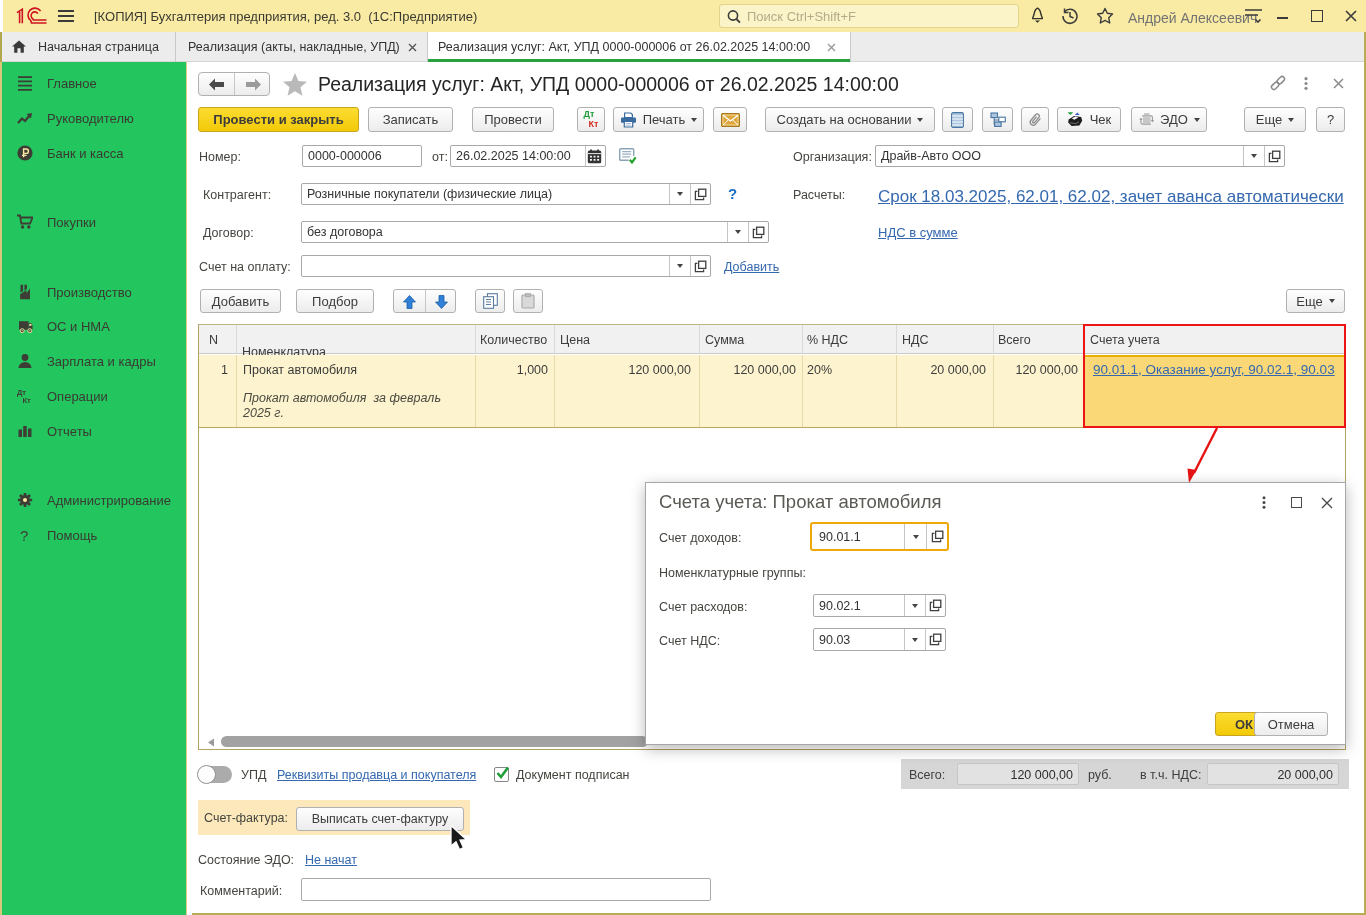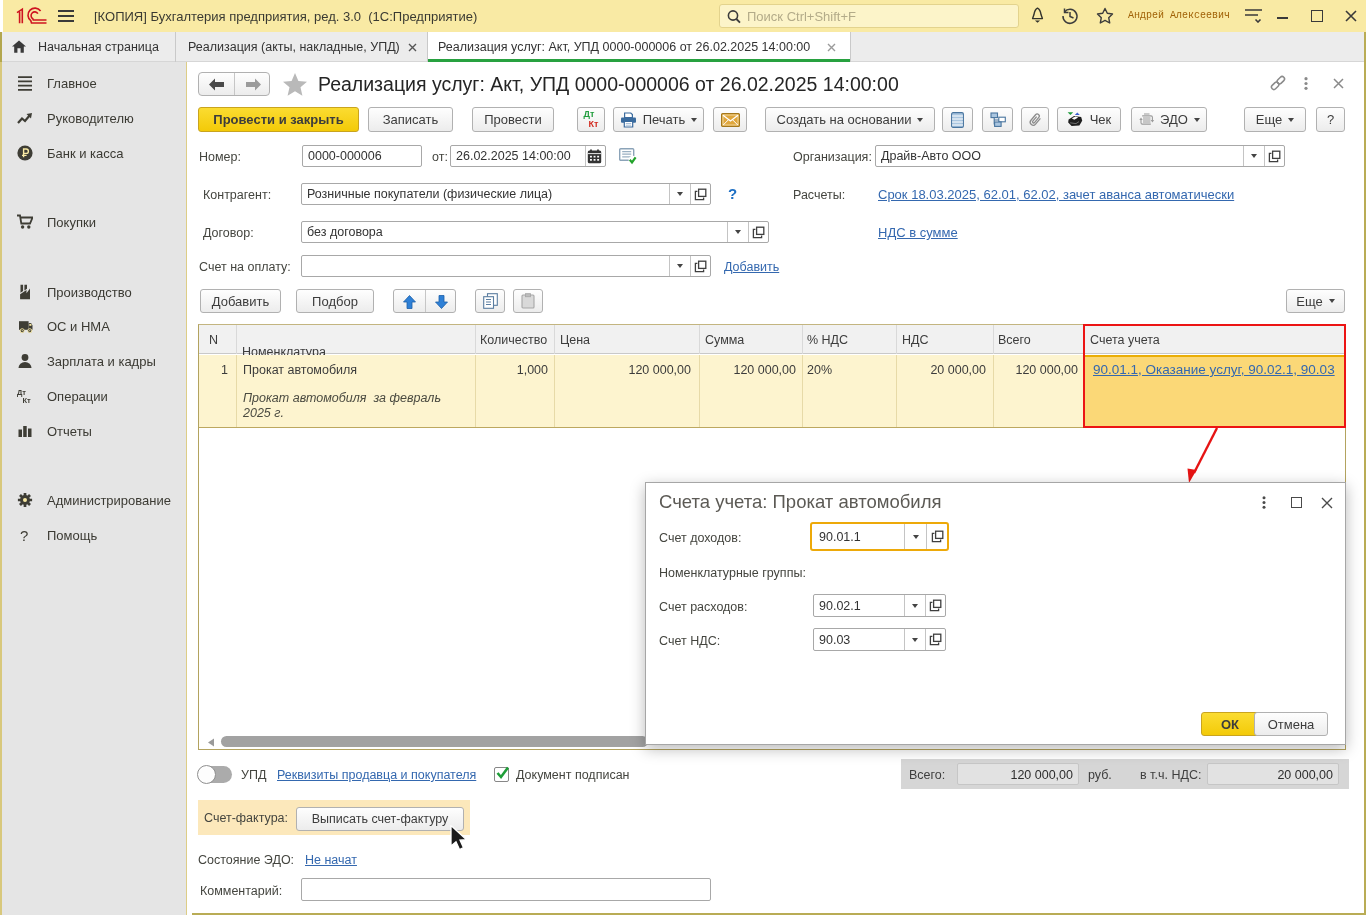--- a/index.html
+++ b/index.html
@@ -21,21 +21,21 @@
   .combo .txt { position:absolute; left:5px; top:0; bottom:0; display:flex; align-items:center; white-space:nowrap; }
   .combo .dd { position:absolute; right:20px; top:0; bottom:0; width:21px; border-left:1px solid #c4c4c4;
                display:flex; align-items:center; justify-content:center; }
   .combo .ob { position:absolute; right:0; top:0; bottom:0; width:20px; border-left:1px solid #c4c4c4;
                display:flex; align-items:center; justify-content:center; }
   .caret { width:0; height:0; border-left:3.5px solid transparent; border-right:3.5px solid transparent;
            border-top:4.5px solid #444; display:inline-block; }
   .titlebar { position:absolute; left:3px; top:0; width:1366px; height:32px; background:#f9eaa4; }
   .tabbar { position:absolute; left:0; top:32px; width:1366px; height:30px; background:#ececec; border-bottom:1px solid #d6d6d6; }
   .tab { position:absolute; top:0; height:30px; display:flex; align-items:center; font-size:12.5px; color:#333; white-space:nowrap; overflow:hidden; }
-  .sidebar { position:absolute; left:0; top:62px; width:187px; height:853px; background:#e5e5e5; border-right:1px solid #ddcd86; }
+  .sidebar { position:absolute; left:0; top:62px; width:187px; height:853px; background:#22c55e; border-right:1px solid #ddcd86; }
   .sbitem { position:absolute; left:0; width:100%; height:34px; display:flex; align-items:center; }
   .sbitem .ic { position:absolute; left:17px; width:16px; height:16px; }
   .sbitem .tx { position:absolute; left:47px; font-size:13px; color:#3b3a33; white-space:nowrap; }
 </style>
 </head>
 <body>
 <div id="app">
 
   <div class="titlebar">
     <svg class="abs" style="left:13px; top:7px;" width="31" height="17" viewBox="0 0 31 17">
@@ -63,21 +63,21 @@
       <path d="M5.9,13.4 H11.1 L8.5,15.8 z" fill="#33332c"></path>
     </svg>
     <svg class="abs" style="left:1058px; top:7px;" width="18" height="18" viewBox="0 0 18 18">
       <path d="M3.5,5 A7,7 0 1 1 2,9" fill="none" stroke="#3c3c3c" stroke-width="1.5"></path>
       <path d="M3.5,1.5 V5.5 H7.5" fill="none" stroke="#3c3c3c" stroke-width="1.5"></path>
       <path d="M9,5 V9.5 L12.5,11" fill="none" stroke="#3c3c3c" stroke-width="1.5"></path>
     </svg>
     <svg class="abs" style="left:1093px; top:7px;" width="18" height="18" viewBox="0 0 18 18">
       <path d="M9,1.5 L11.3,6.3 16.5,7 12.7,10.7 13.7,16 9,13.4 4.3,16 5.3,10.7 1.5,7 6.7,6.3 z" fill="none" stroke="#3c3c3c" stroke-width="1.4" stroke-linejoin="round"></path>
     </svg>
-    <div class="abs" style="left:1125px; top:10px; font-size:10px; color:#a16207;font-family:Liberation Mono, monospace;">Андрей Алексеевич</div>
+    <div class="abs" style="left:1125px; top:10px; font-size:14px; color:#737373;">Андрей Алексеевич</div>
     <svg class="abs" style="left:1242px; top:9px;" width="17" height="14" viewBox="0 0 17 14">
       <g stroke="#3a3a3a" stroke-width="1.7">
           <path d="M0,1 H17 M0,6 H13"></path>
         </g>
       <path d="M10.5,10.5 L13,13 L15.5,10.5" fill="none" stroke="#3a3a3a" stroke-width="1.6"></path>
     </svg>
     <div class="abs" style="left:1274px; top:17px; width:11px; height:2px; background:#3a3a3a;"></div>
     <div class="abs" style="left:1308px; top:10px; width:12px; height:12px; border:1.6px solid #3a3a3a;"></div>
     <svg class="abs" style="left:1342px; top:10px;" width="12" height="12" viewBox="0 0 12 12">
       <path d="M1,1 L11,11 M11,1 L1,11" stroke="#3a3a3a" stroke-width="1.6"></path>
@@ -347,21 +347,21 @@
         <span class="caret"></span>
       </span>
     <span class="ob">
         <svg width="13" height="13" viewBox="0 0 13 13">
           <rect x="4.6" y="1.2" width="7.2" height="7.2" fill="none" stroke="#3f3f3f" stroke-width="1.3"></rect>
           <path d="M3.4,3.4 H1.4 V11.6 H9.6 V9.6" fill="none" stroke="#3f3f3f" stroke-width="1.3"></path>
         </svg>
       </span>
   </div>
   <div class="lbl" style="left:793px; top:188px;">Расчеты:</div>
-  <a class="lnk abs" style="left:878px; top:187px; font-size:13px;text-align:center;">Срок 18.03.2025, 62.01, 62.02, зачет аванса автоматически</a>
+  <a class="lnk abs" style="left:878px; top:187px; font-size:17px;text-align:center;">Срок 18.03.2025, 62.01, 62.02, зачет аванса автоматически</a>
 
   <div class="lbl" style="left:203px; top:226px;">Договор:</div>
   <div class="combo" style="left:301px; top:221px; width:468px; height:22px;">
     <span class="txt">без договора</span>
     <span class="dd">
         <span class="caret"></span>
       </span>
     <span class="ob">
         <svg width="13" height="13" viewBox="0 0 13 13">
           <rect x="4.6" y="1.2" width="7.2" height="7.2" fill="none" stroke="#3f3f3f" stroke-width="1.3"></rect>
@@ -546,21 +546,21 @@
       <span class="dd">
           <span class="caret"></span>
         </span>
       <span class="ob">
           <svg width="13" height="13" viewBox="0 0 13 13">
             <rect x="4.6" y="1.2" width="7.2" height="7.2" fill="none" stroke="#3f3f3f" stroke-width="1.3"></rect>
             <path d="M3.4,3.4 H1.4 V11.6 H9.6 V9.6" fill="none" stroke="#3f3f3f" stroke-width="1.3"></path>
           </svg>
         </span>
     </div>
-    <div class="btn btn-y" style="left:555px; top:229px; width:58px; height:24px;">ОК</div>
+    <div class="btn btn-y" style="left:569px; top:229px; width:58px; height:24px;">ОК</div>
     <div class="btn" style="left:608px; top:229px; width:74px; height:24px;">Отмена</div>
   </div>
 
   <div class="abs" style="left:1364px; top:32px; width:2px; height:883px; background:#b9ac55;"></div>
   <div class="abs" style="left:192px; top:913px; width:1174px; height:2px; background:#b9ac55;"></div>
   <div class="abs" style="left:0; top:32px; width:2px; height:30px; background:#b3a74e;"></div>
   <div class="abs" style="left:0; top:62px; width:2px; height:853px; background:#d8c87c;"></div>
 </div>
 
 </body></html>

